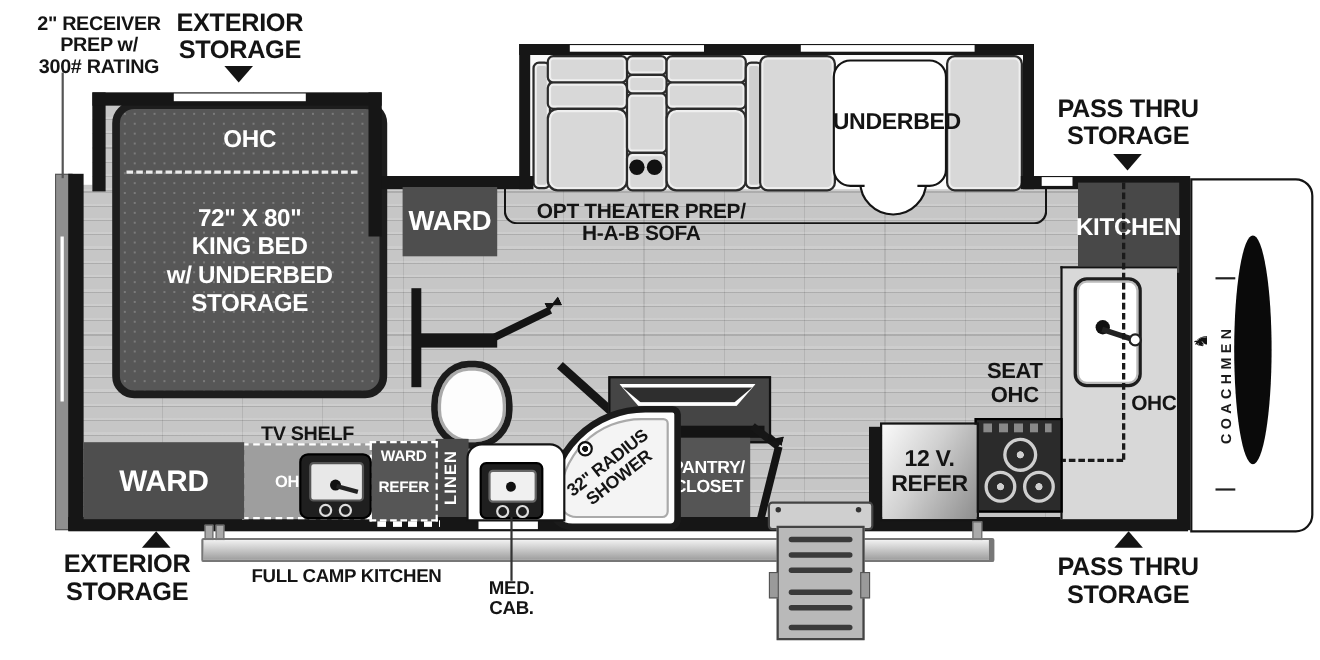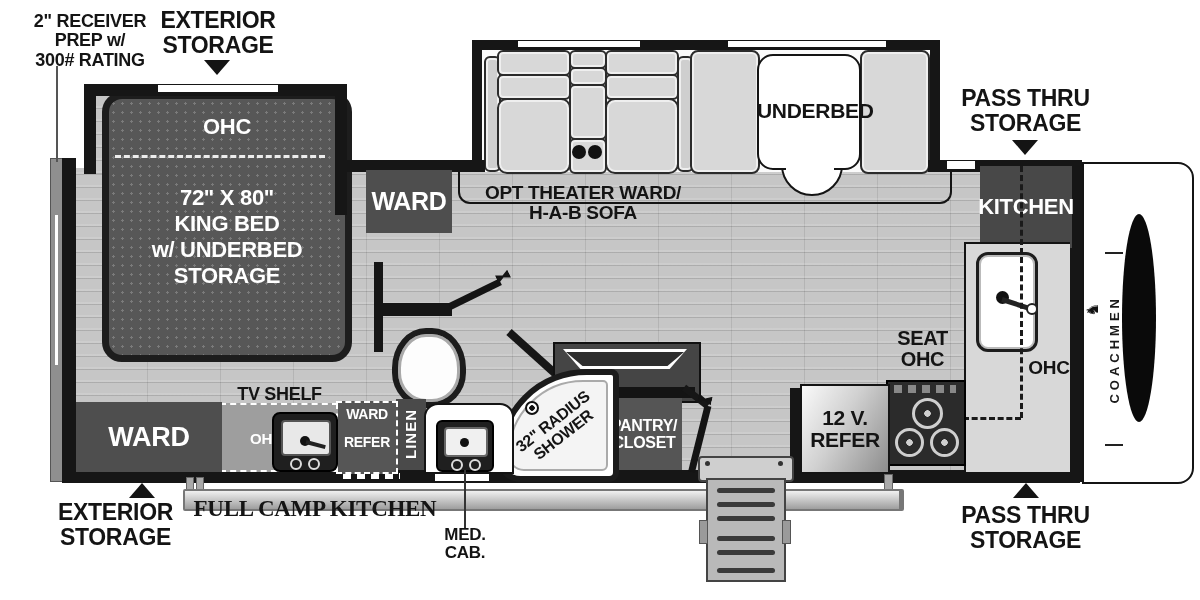--- a/index.html
+++ b/index.html
@@ -92,21 +92,21 @@
   <div class="w" style="left:84px;top:84px;width:263px;height:12px;"></div>
   <div class="abs" style="left:158px;top:85px;width:120px;height:7px;background:#fff;"></div>
   <div class="w" style="left:335px;top:84px;width:12px;height:131px;"></div>
 
   <div class="w" style="left:472px;top:40px;width:10px;height:132px;"></div>
   <div class="w" style="left:472px;top:40px;width:468px;height:10px;"></div>
   <div class="abs" style="left:518px;top:41px;width:122px;height:6px;background:#fff;"></div>
   <div class="abs" style="left:728px;top:41px;width:158px;height:6px;background:#fff;"></div>
   <div class="w" style="left:930px;top:40px;width:10px;height:132px;"></div>
 
-  <div class="lbl" style="left:458px;top:183px;width:250px;font-size:19px;">OPT THEATER WARD/
+  <div class="lbl" style="left:458px;top:183px;width:250px;font-size:19px;">OPT THEATER PREP/
 H-A-B SOFA</div>
 
   <div class="box" style="left:366px;top:170px;width:86px;height:63px;">
     <span class="lbl wlbl" style="position:static;font-size:25px;">WARD</span>
   </div>
   <div class="box" style="left:980px;top:166px;width:92px;height:82px;background:#484848;">
     <span class="lbl wlbl" style="position:static;font-size:22px;">KITCHEN</span>
   </div>
 
   <div class="abs" style="left:964px;top:242px;width:104px;height:228px;background:#d8d8d8;border-left:2px solid #141414;border-top:2px solid #141414;"></div>
@@ -218,20 +218,20 @@
 300# RATING</div>
   <div class="lbl" style="left:138px;top:8px;width:160px;font-size:23px;">EXTERIOR
 STORAGE</div>
   <div class="tri-down" style="left:204px;top:60px;"></div>
   <div class="lbl" style="left:948px;top:86px;width:155px;font-size:23px;">PASS THRU
 STORAGE</div>
   <div class="tri-down" style="left:1012px;top:140px;"></div>
   <div class="tri-up" style="left:129px;top:483px;"></div>
   <div class="lbl" style="left:38px;top:500px;width:155px;font-size:23px;">EXTERIOR
 STORAGE</div>
-  <div class="lbl" style="left:190px;top:497px;width:250px;font-size:23px;font-family:Liberation Serif, serif;">FULL CAMP KITCHEN</div>
+  <div class="lbl" style="left:190px;top:515px;width:250px;font-size:17px;">FULL CAMP KITCHEN</div>
   <div class="lbl" style="left:438px;top:526px;width:54px;font-size:17px;text-align:center;">MED.
 CAB.</div>
   <div class="tri-up" style="left:1013px;top:483px;"></div>
   <div class="lbl" style="left:948px;top:503px;width:155px;font-size:23px;">PASS THRU
 STORAGE</div>
 
 </div>
 
 </body></html>

